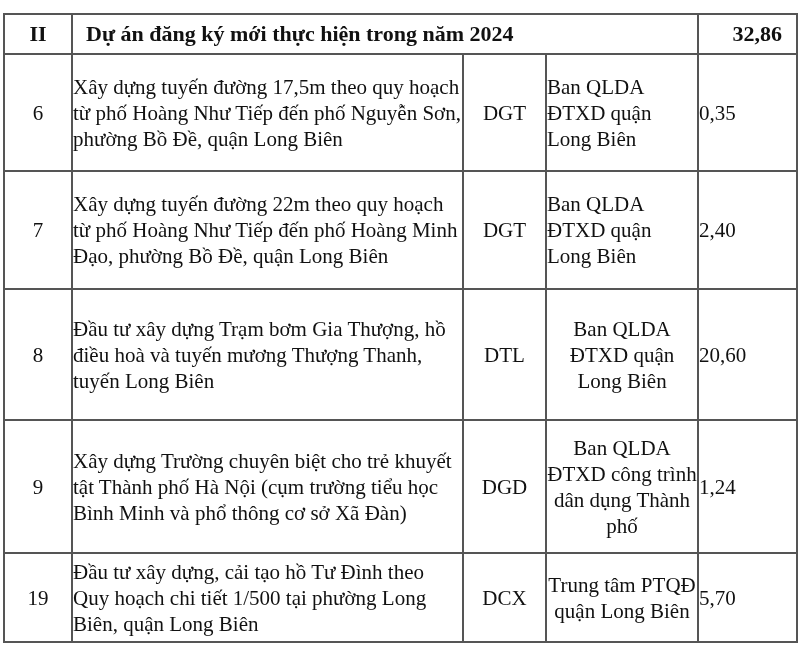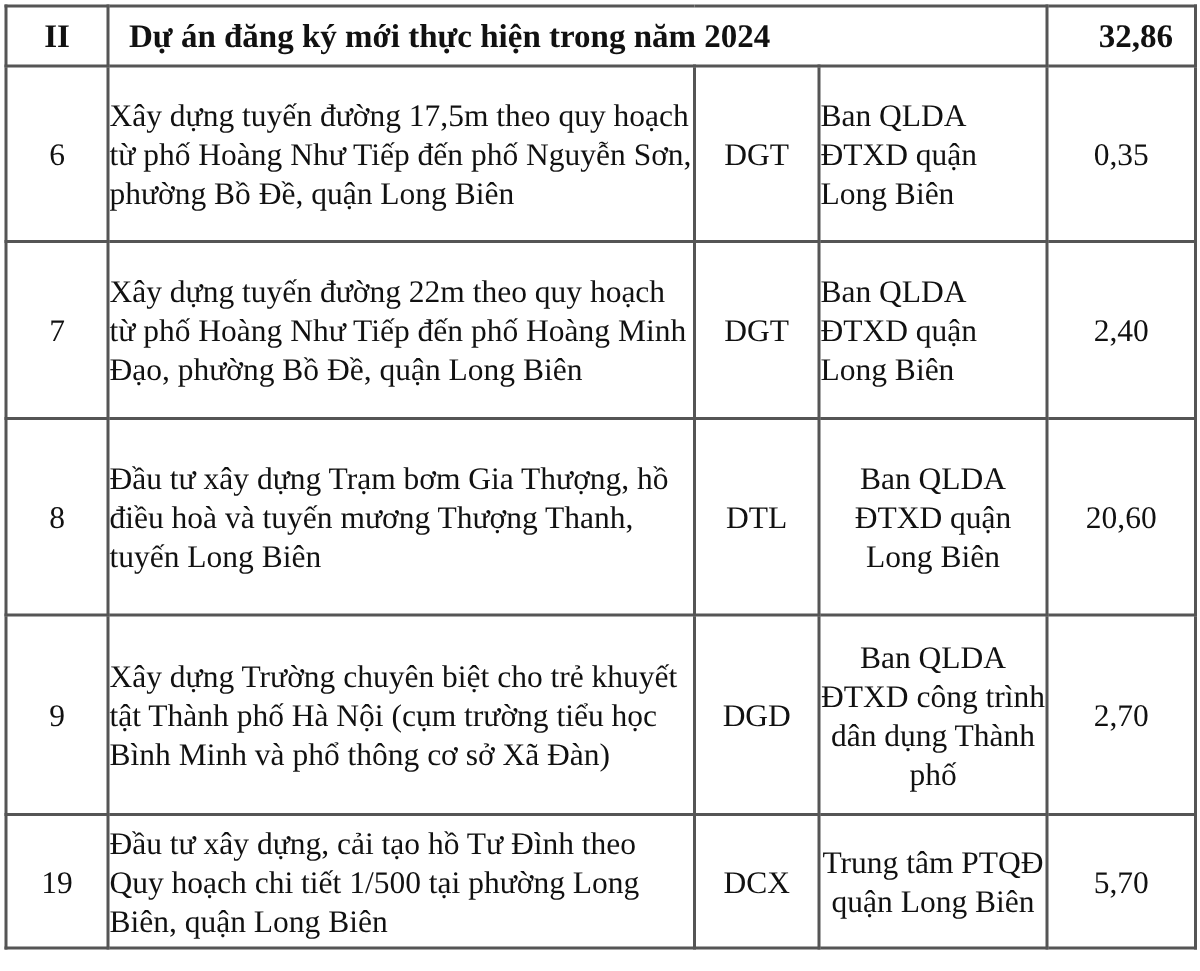--- a/index.html
+++ b/index.html
@@ -11,21 +11,21 @@
       width: 800px;
       height: 647px;
       overflow: hidden;
       position: relative;
       font-family: "Liberation Serif", "DejaVu Serif", serif;
       color: #111111;
     }
     table.projects {
       position: absolute;
       left: 3px;
-      top: 3px;
+      top: 13px;
       border-collapse: collapse;
       table-layout: fixed;
       width: 793px;
     }
     table.projects td {
       border: 2px solid #555555;
       padding: 0;
       font-size: 21px;
       line-height: 26px;
       vertical-align: middle;
@@ -43,21 +43,21 @@
     }
     tr.section-row td.stt { text-align: center; }
     tr.section-row td.title { padding-left: 13px; }
     tr.section-row td.area { text-align: right; padding-right: 14px; margin-left: 13px; }
 
     td.stt { text-align: center; }
     td.name { padding-left: 12px; padding-right: 6px; text-align: left; margin-left: 27px; }
     td.code { text-align: center; }
     td.agency { text-align: left; padding-left: 12px; }
     td.agency.centered { text-align: center; padding-left: 0; }
-    td.area { text-align: center; padding-right: 14px; }
+    td.area { text-align: left; padding-right: 14px; }
 
     tr.r6 td { height: 115px; }
     tr.r7 td { height: 116px; }
     tr.r8 td { height: 129px; }
     tr.r9 td { height: 131px; }
     tr.r10 td { height: 87px; }
   </style>
 </head>
 <body>
 
@@ -98,21 +98,21 @@
       <td class="code">DTL</td>
       <td class="agency centered">Ban QLDA ĐTXD quận Long Biên</td>
       <td class="area">20,60</td>
     </tr>
 
     <tr class="r9">
       <td class="stt">9</td>
       <td class="name">Xây dựng Trường chuyên biệt cho trẻ khuyết tật Thành phố Hà Nội (cụm trường tiểu học Bình Minh và phổ thông cơ sở Xã Đàn)</td>
       <td class="code">DGD</td>
       <td class="agency centered">Ban QLDA ĐTXD công trình dân dụng Thành phố</td>
-      <td class="area">2,70</td>
+      <td class="area">1,24</td>
     </tr>
 
     <tr class="r10">
       <td class="stt">19</td>
       <td class="name">Đầu tư xây dựng, cải tạo hồ Tư Đình theo Quy hoạch chi tiết 1/500 tại phường Long Biên, quận Long Biên</td>
       <td class="code">DCX</td>
       <td class="agency centered">Trung tâm PTQĐ quận Long Biên</td>
       <td class="area">5,70</td>
     </tr>
   </tbody>

